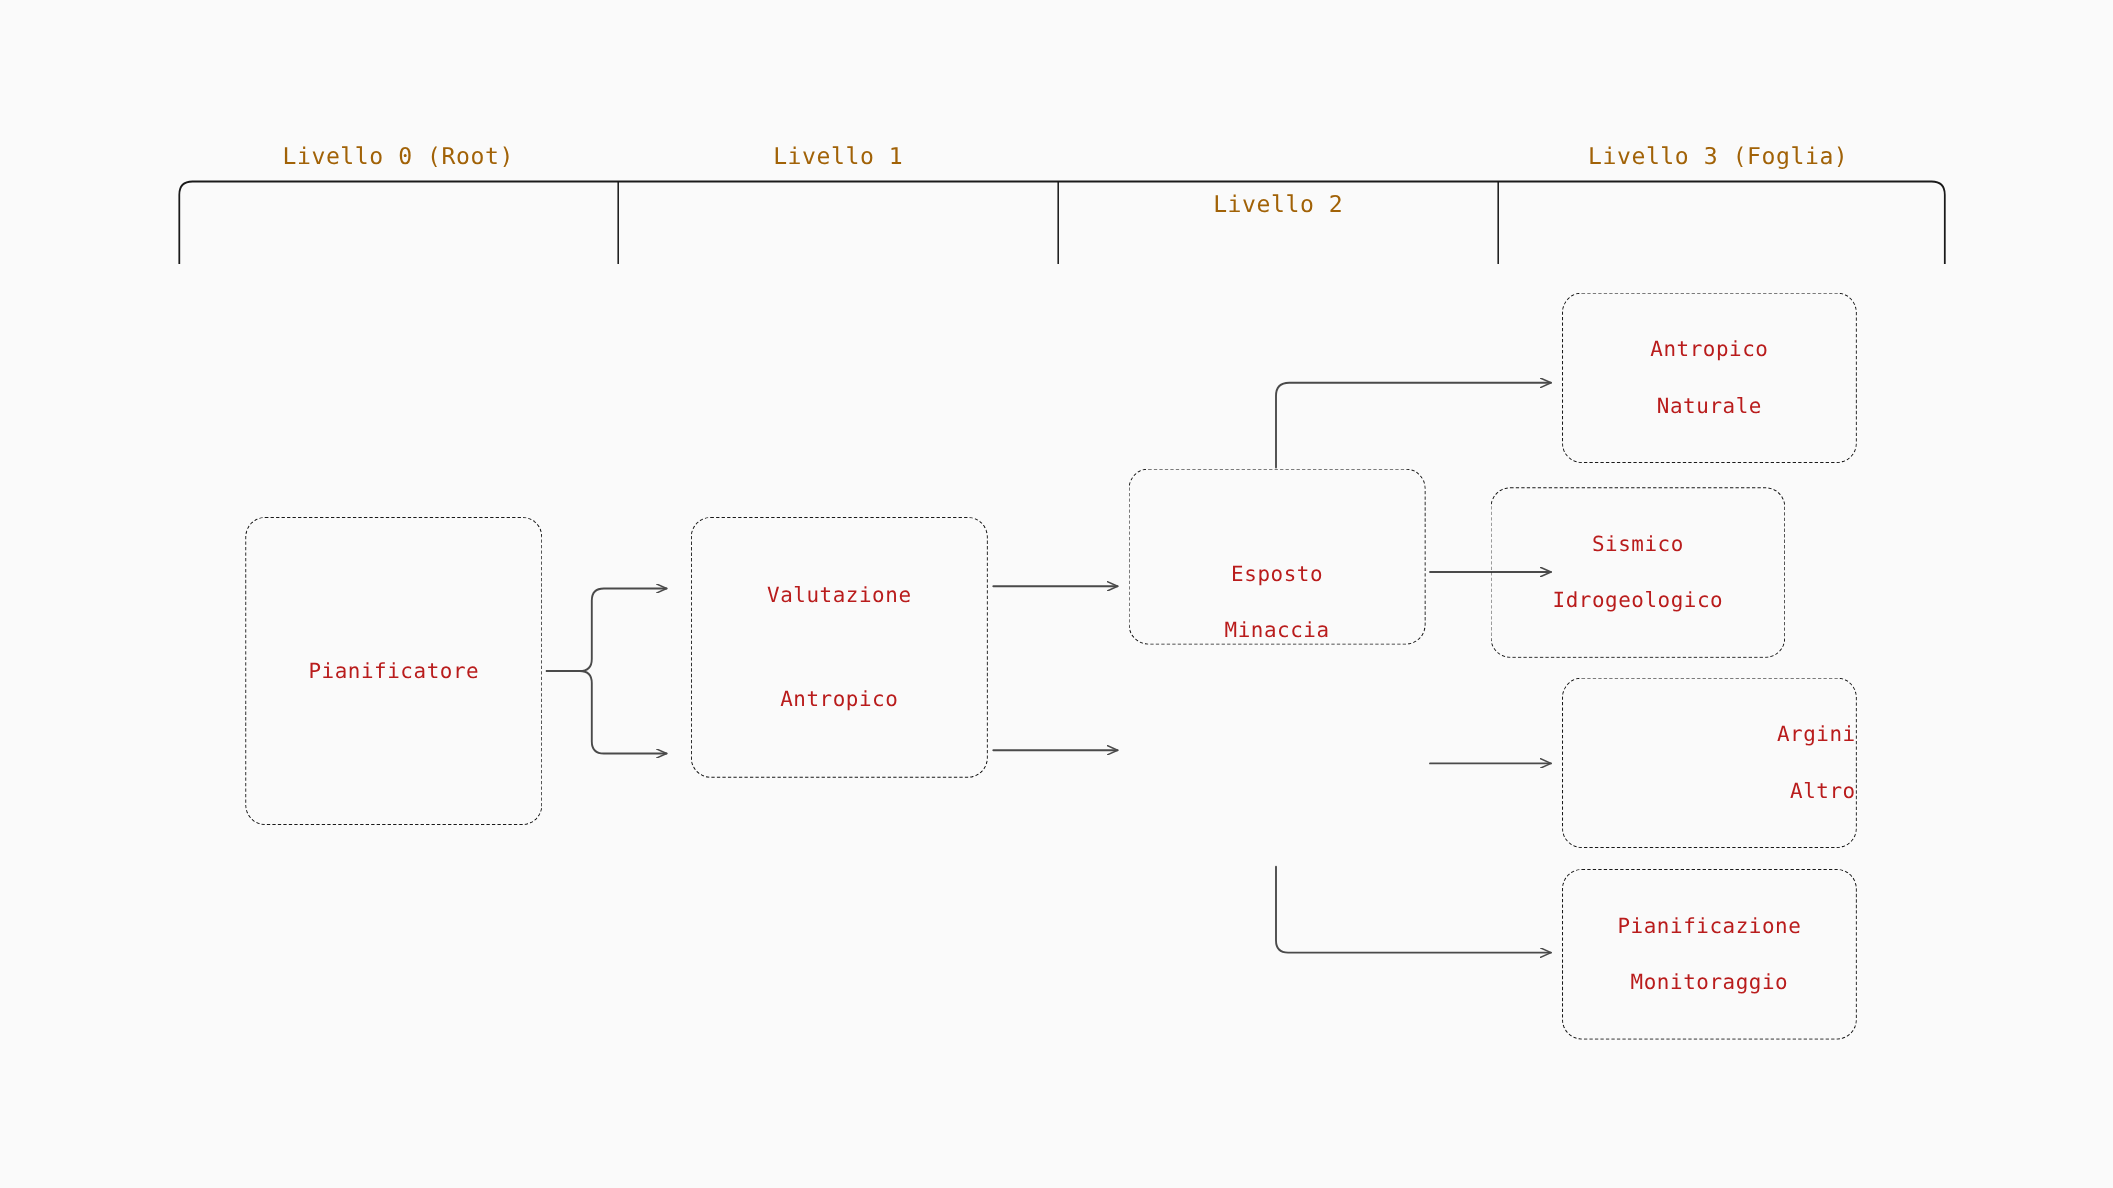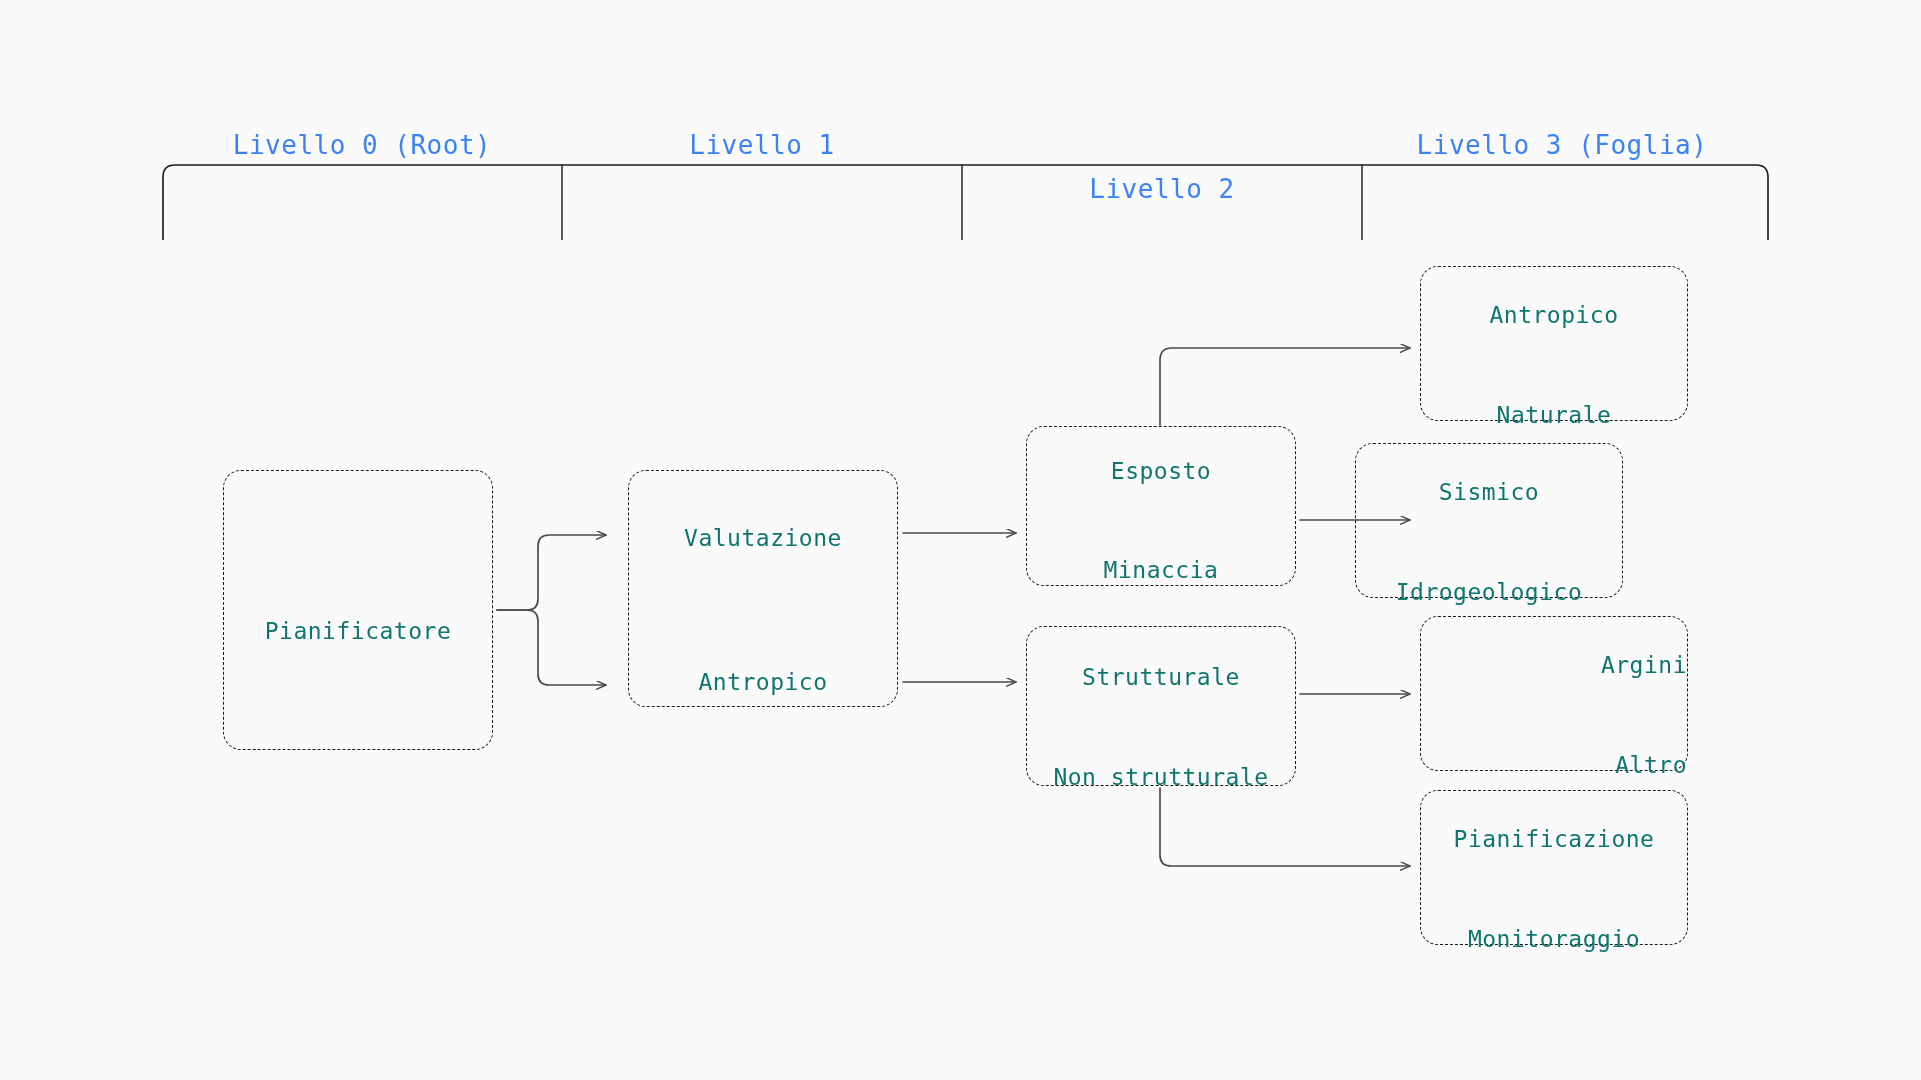--- a/index.html
+++ b/index.html
@@ -22,46 +22,45 @@
   }
   svg#canvas {
     position: absolute;
     left: 0;
     top: 0;
     width: 1921px;
     height: 1080px;
   }
   .lvl-label {
     position: absolute;
-    font-size: 26px;
+    font-size: 21px;
     letter-spacing: 0.5px;
-    color: #3b82f6;
+    color: #a16207;
     white-space: nowrap;
     transform: translateX(-50%);
     font-family: "DejaVu Sans Mono", "Liberation Mono", monospace;
   }
   .node {
     position: absolute;
     box-sizing: border-box;
     border: 1.6px dashed #1a1a1a;
     border-radius: 18px;
     background: transparent;
     display: flex;
     flex-direction: column;
     align-items: center;
     justify-content: center;
   }
   .node .line {
-    font-size: 23px;
+    font-size: 19px;
     letter-spacing: 0.5px;
-    color: #0f766e;
+    color: #b91c1c;
     white-space: nowrap;
     text-align: center;
     line-height: 1.2;
-    margin-top: 44px;
   }
   .node.two .line:first-child { margin-bottom: 28px; }
 </style>
 </head>
 <body>
 
 <div id="stage">
 
   <svg id="canvas" viewBox="0 0 1921 1080">
     <defs>
@@ -107,24 +106,20 @@
   <div class="node two" style="left:628px; top:470px; width:270px; height:237px;">
     <div class="line" style="margin-bottom:72px;">Valutazione</div>
     <div class="line">Antropico</div>
   </div>
 
   <div class="node two" style="left:1026px; top:426px; width:270px; height:160px;justify-content:flex-end;">
     <div class="line">Esposto</div>
     <div class="line">Minaccia</div>
   </div>
 
-  <div class="node two" style="left:1026px; top:626px; width:270px; height:160px;">
-    <div class="line">Strutturale</div>
-    <div class="line">Non strutturale</div>
-  </div>
 
   <div class="node two" style="left:1420px; top:266px; width:268px; height:155px;">
     <div class="line">Antropico</div>
     <div class="line">Naturale</div>
   </div>
 
   <div class="node two" style="left:1355px; top:443px; width:268px; height:155px;">
     <div class="line">Sismico</div>
     <div class="line">Idrogeologico</div>
   </div>

